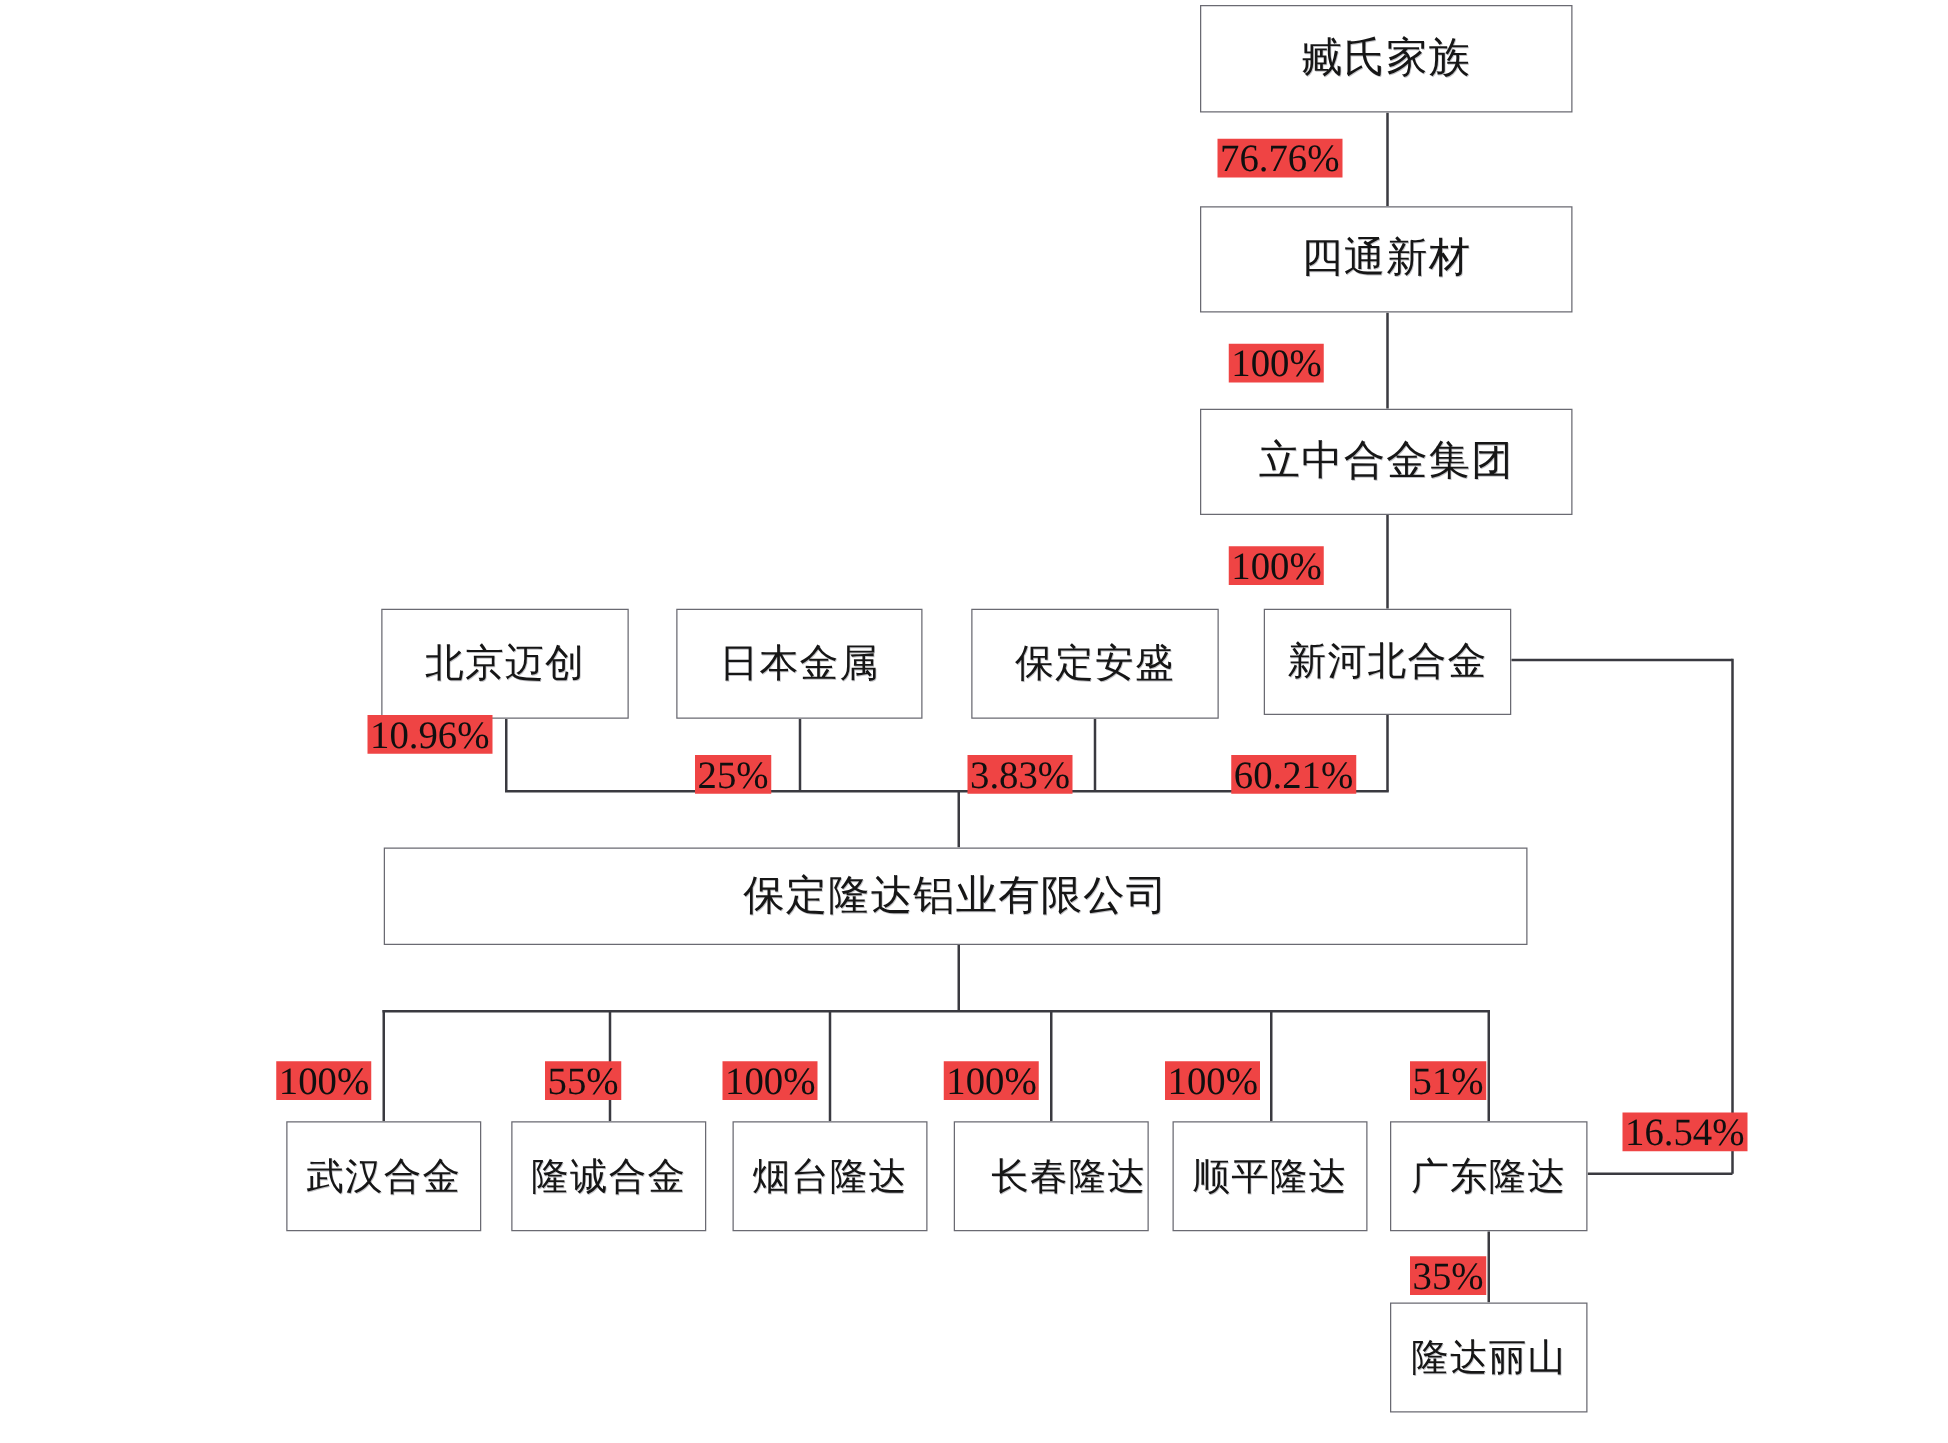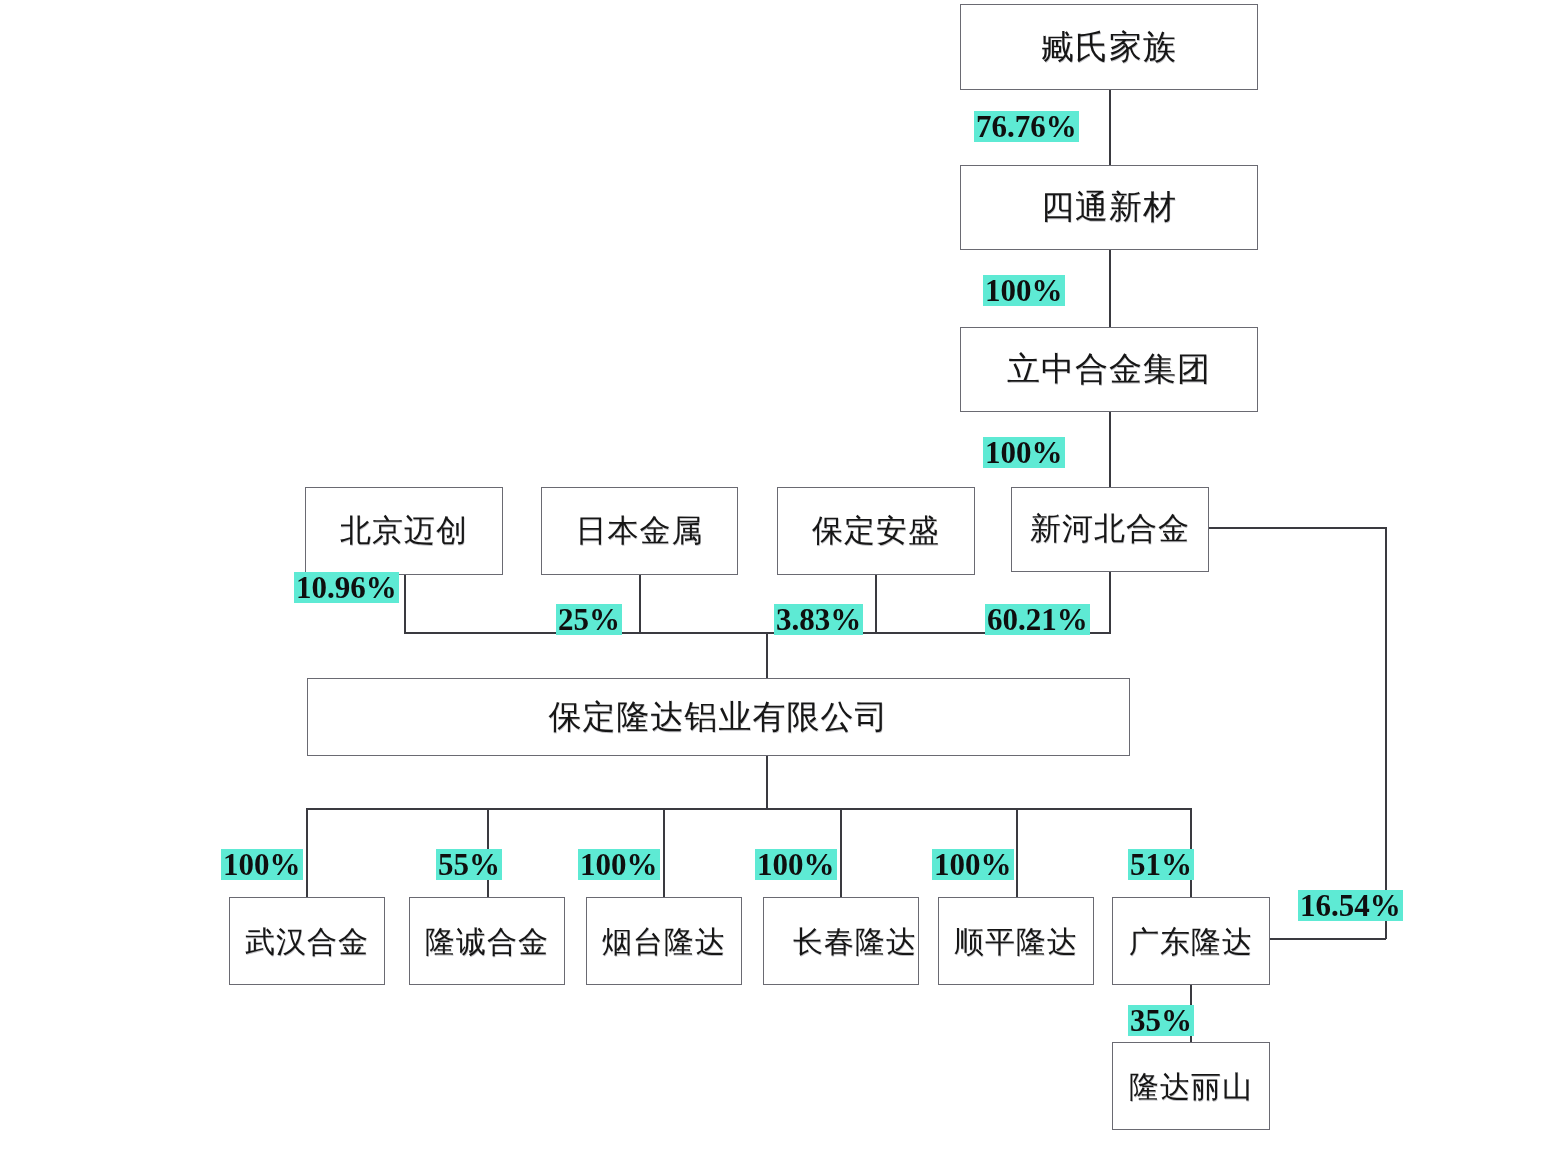--- a/index.html
+++ b/index.html
@@ -48,23 +48,22 @@
   .lnv{width:1.7px;}
   .lnh{height:1.7px;}
   
   .pct{
     position:absolute;
     font-size:31px;
     line-height:1;
     white-space:nowrap;
     color:#0f0f0f;
     z-index:4;
-    background:#5eead4;
+    background:#ef4444;
     padding:0 2px;
-    font-weight:bold;
   }
 </style>
 </head>
 <body>
 
 <div id="canvas">
 
   <div class="ln lnv" style="left:1109px;top:90px;height:75px;"></div>
 
   <div class="ln lnv" style="left:1109px;top:250px;height:77px;"></div>
@@ -136,21 +135,21 @@
   </div>
 
   <div class="node n-md" style="left:777px;top:487px;width:198px;height:88px;">
     <span class="nlabel">保定安盛</span>
   </div>
 
   <div class="node n-md" style="left:1011px;top:487px;width:198px;height:85px;">
     <span class="nlabel">新河北合金</span>
   </div>
 
-  <div class="node n-lg" style="left:307px;top:678px;width:823px;height:78px;">
+  <div class="node n-lg" style="left:307px;top:678px;width:915px;height:78px;">
     <span class="nlabel">保定隆达铝业有限公司</span>
   </div>
 
   <div class="node n-sm" style="left:229px;top:897px;width:156px;height:88px;">
     <span class="nlabel">武汉合金</span>
   </div>
 
   <div class="node n-sm" style="left:409px;top:897px;width:156px;height:88px;">
     <span class="nlabel">隆诚合金</span>
   </div>

